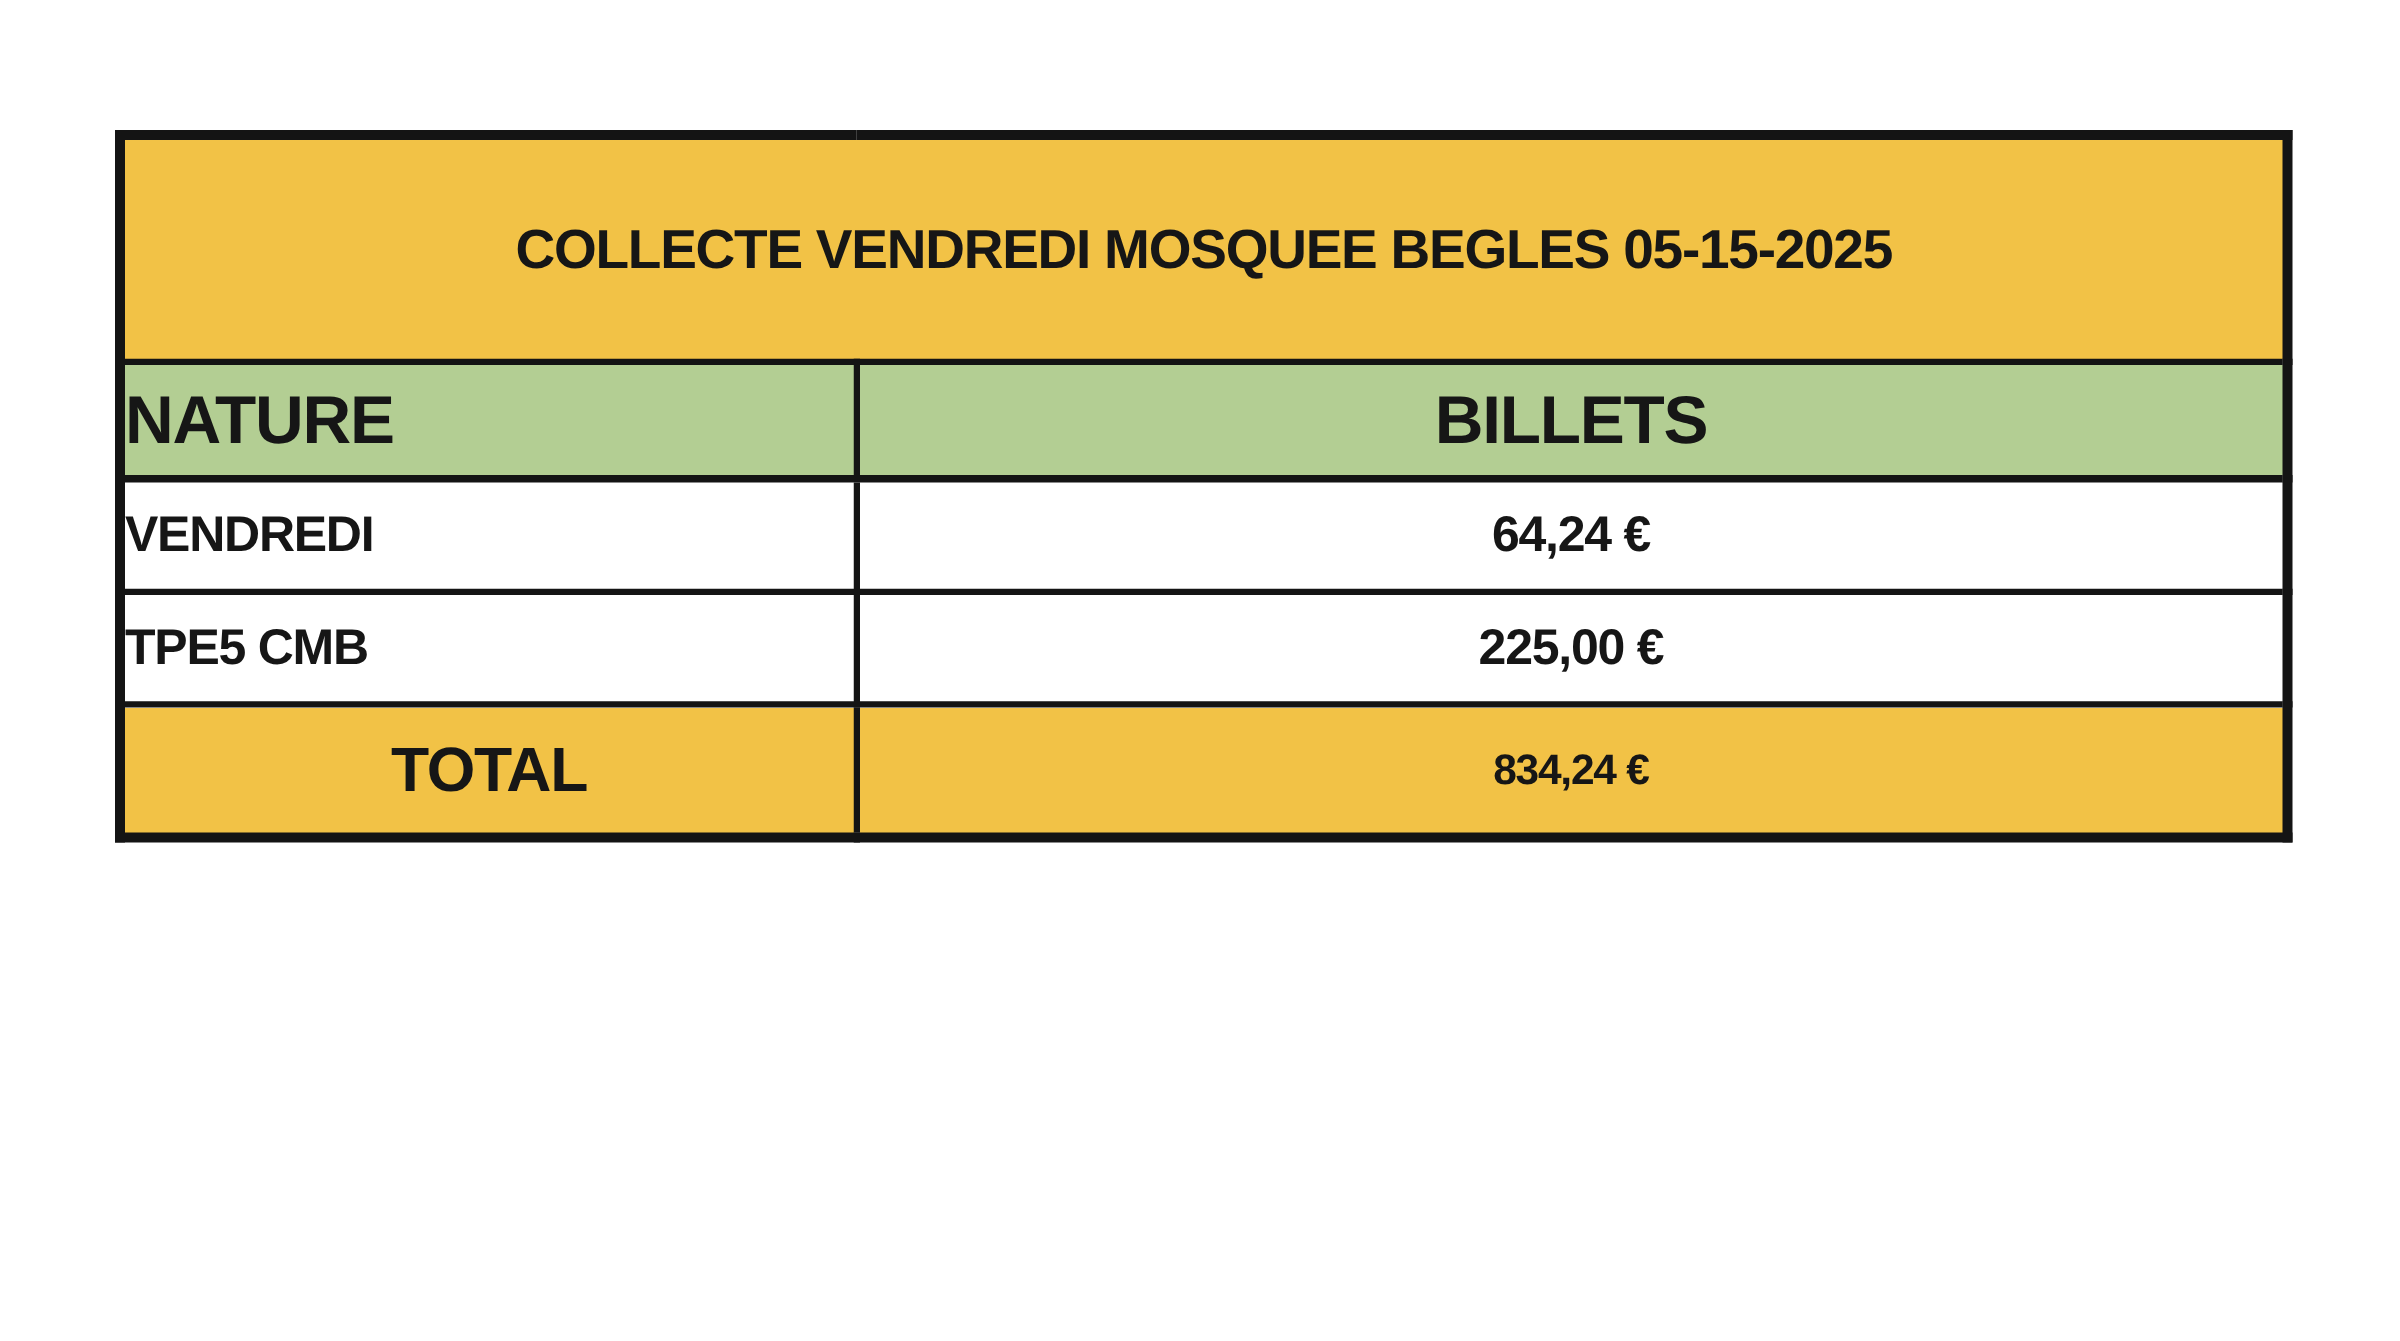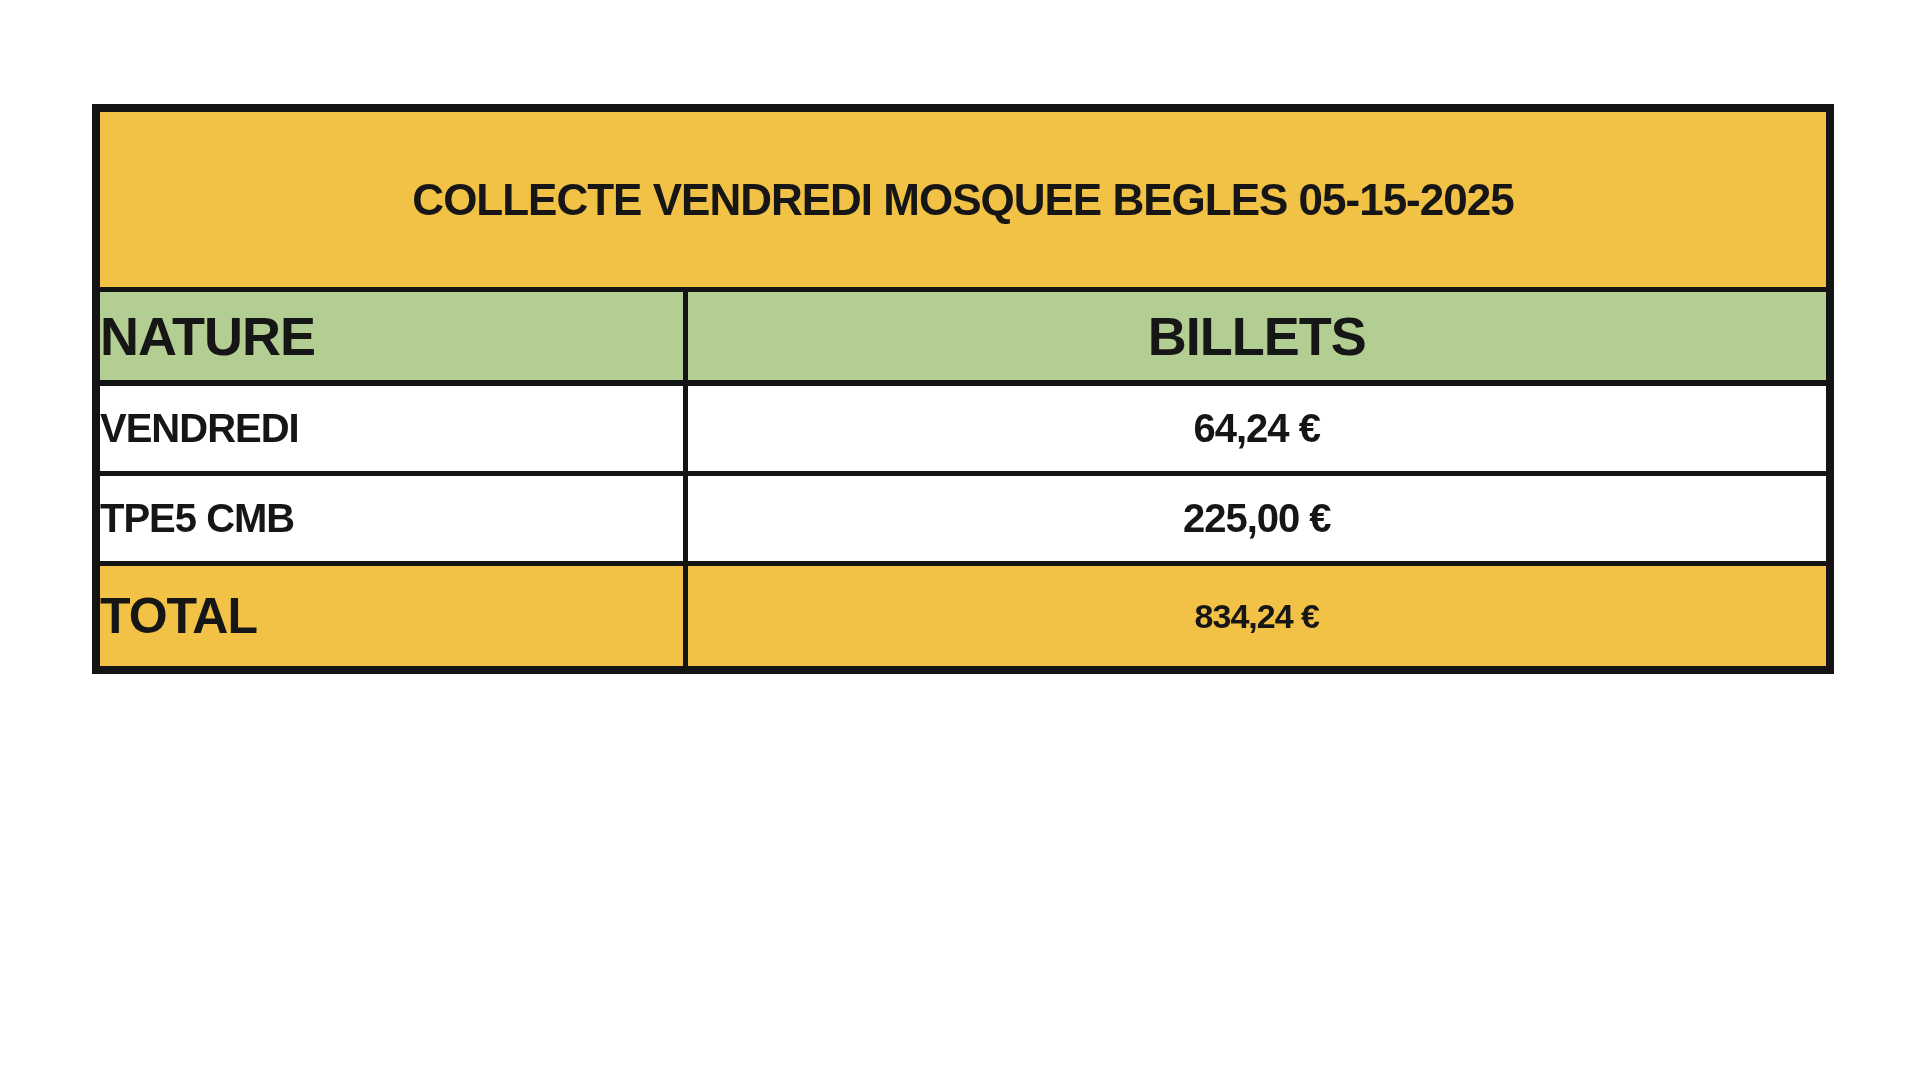--- a/index.html
+++ b/index.html
@@ -69,21 +69,21 @@
   }
   td.montant {
     text-align: center;
   }
   tr.total-row td {
     background: var(--total_fill, #F2C246);
     height: 100px;
     vertical-align: middle;
   }
   td.total-label {
-    text-align: left;
+    text-align: center;
     padding-left: 10px;
     font-size: 50px;
     margin-left: 17px;
   }
   td.total-value {
     text-align: center;
     font-size: 34px;
   }
 </style>
 </head>

